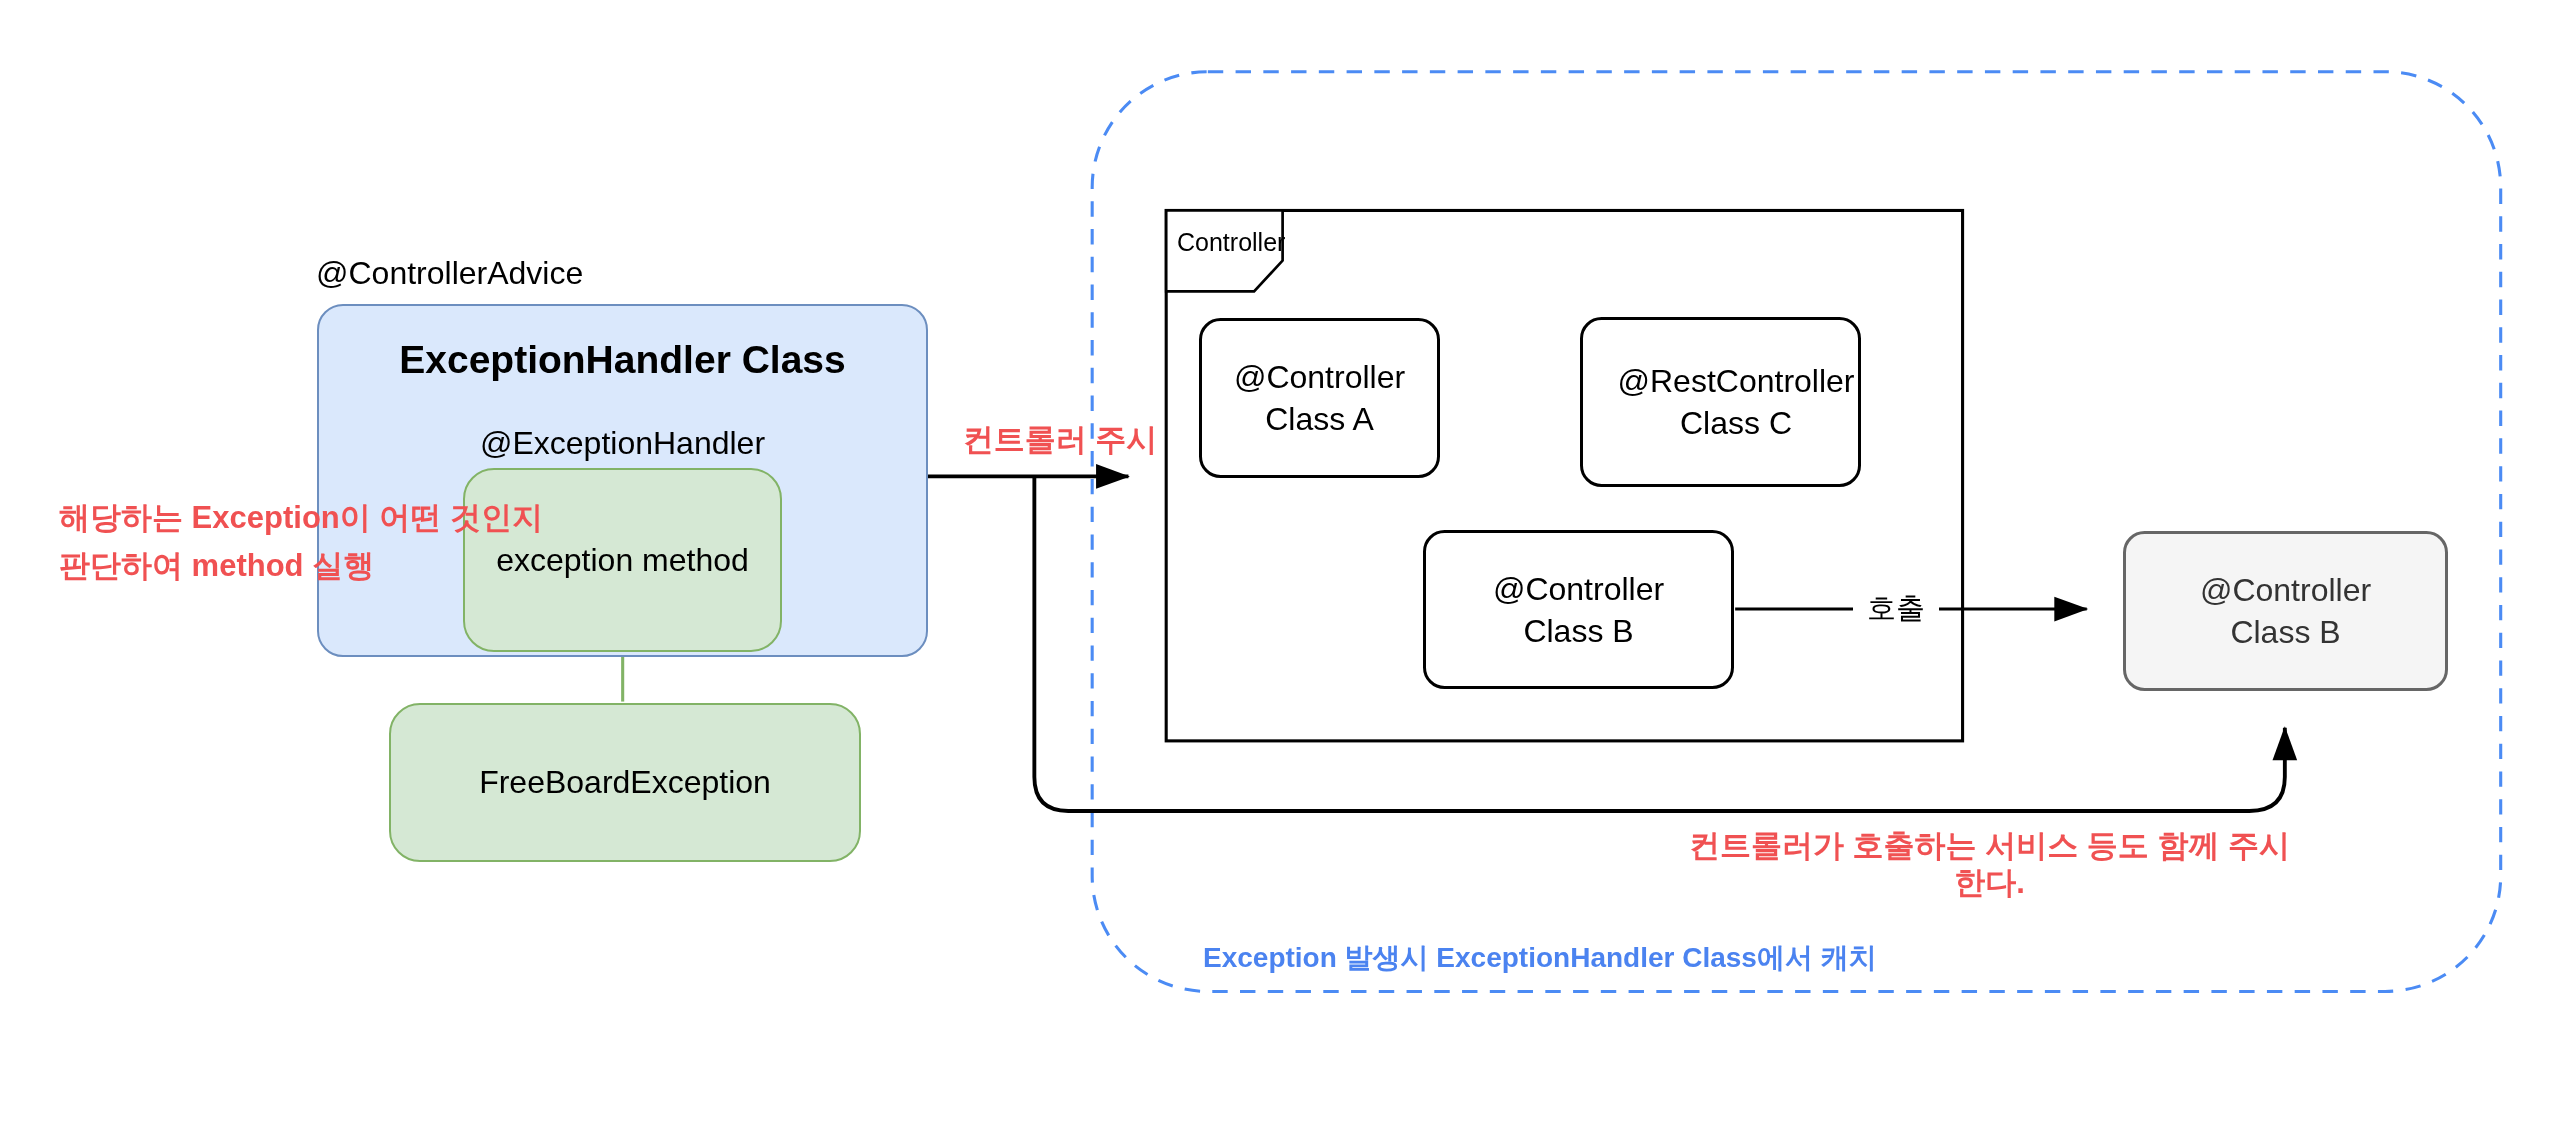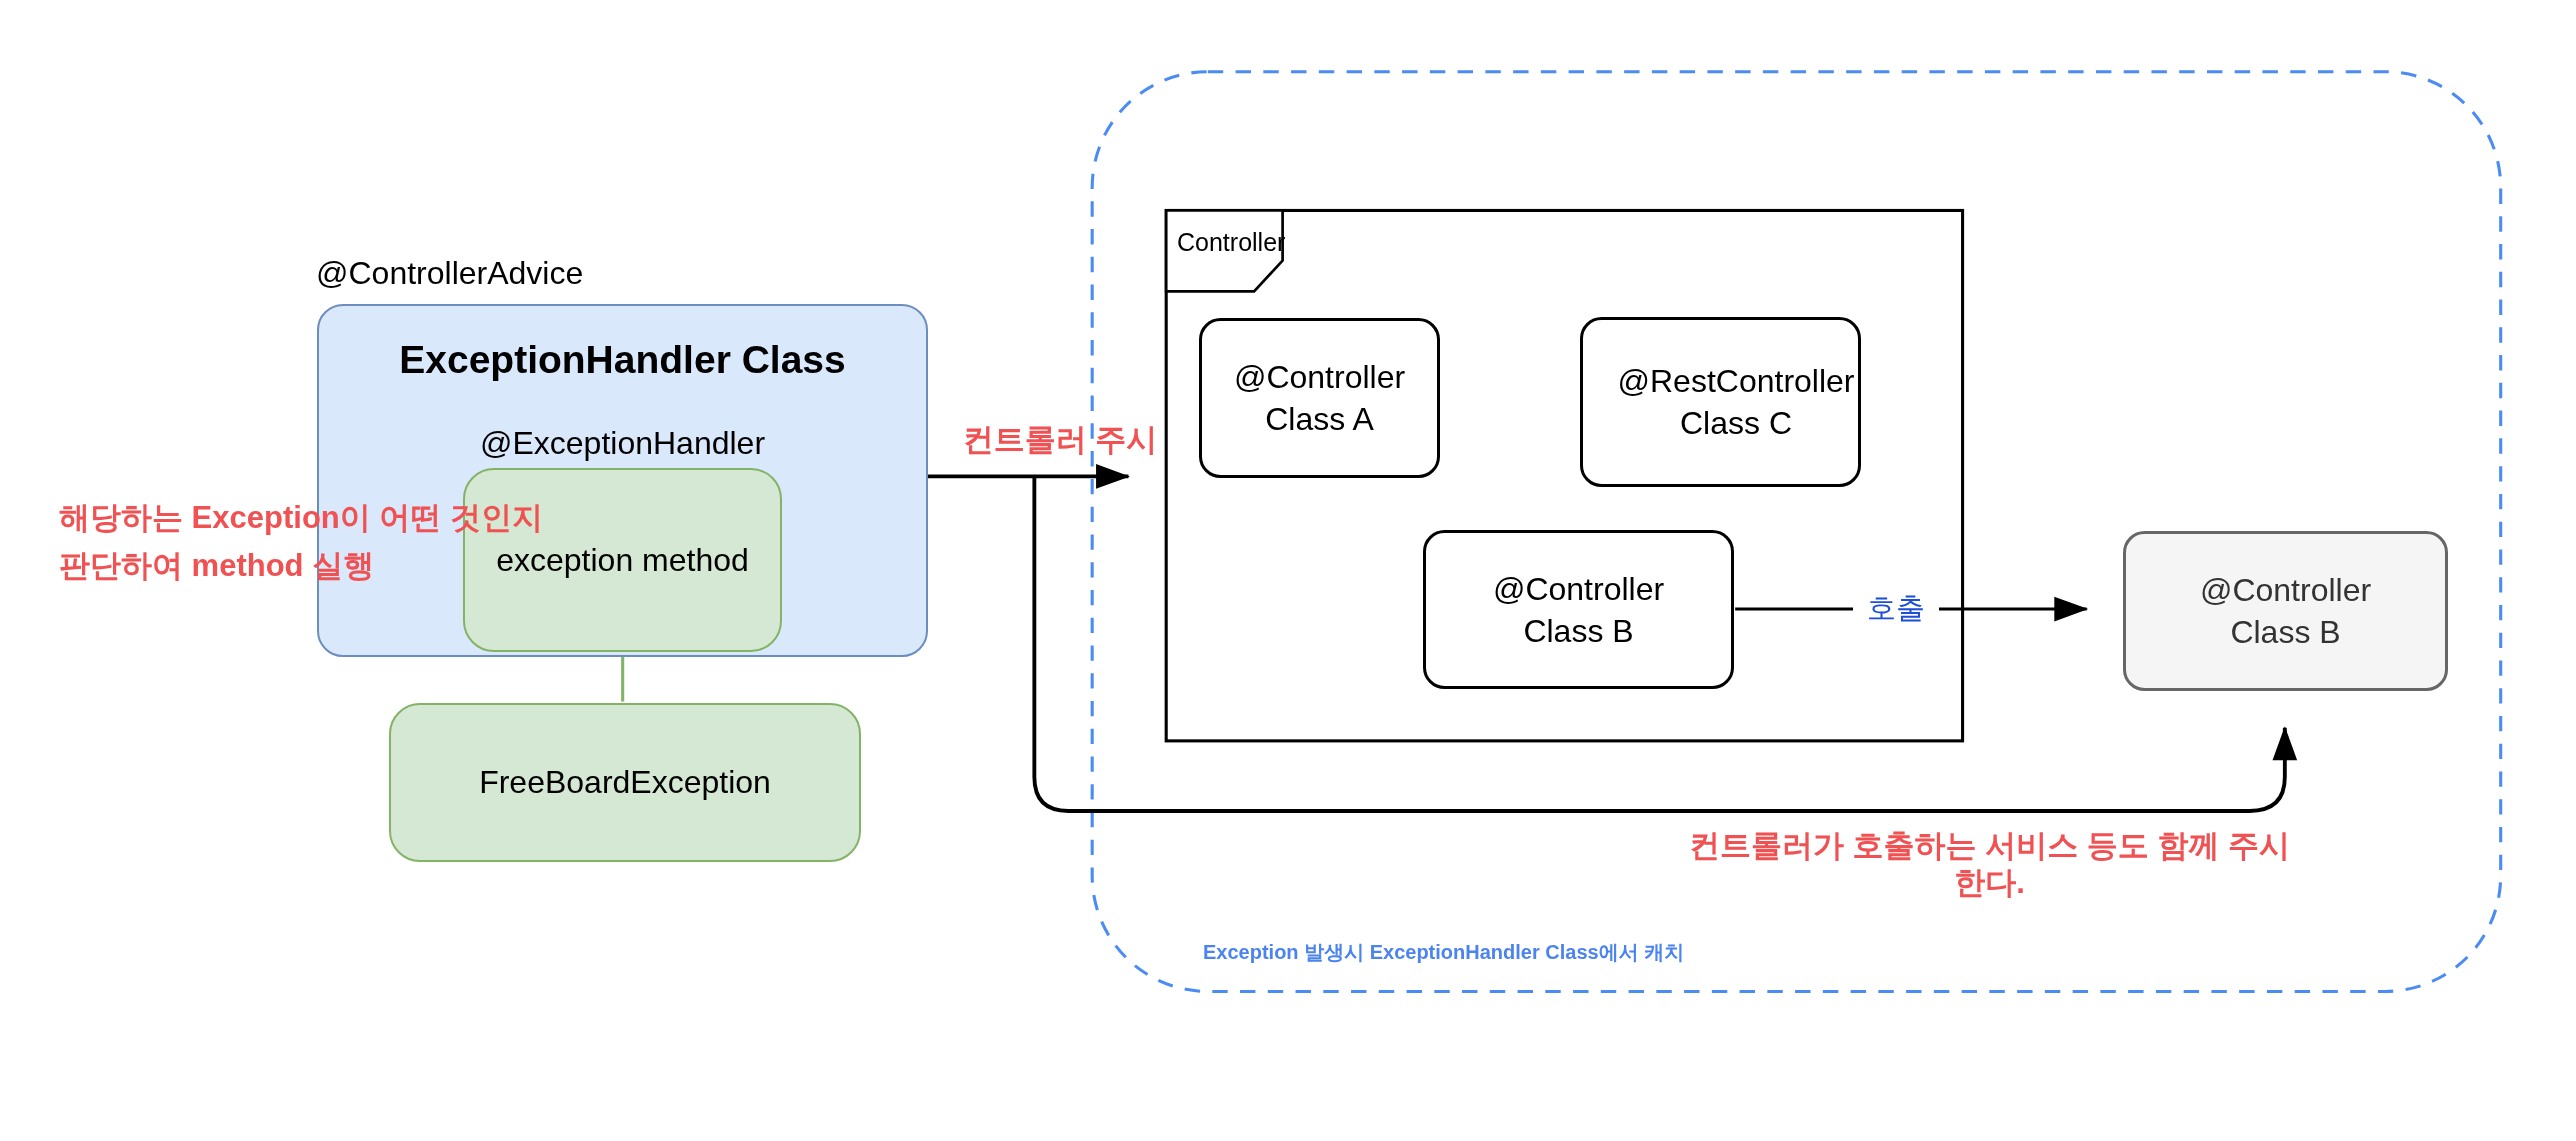--- a/index.html
+++ b/index.html
@@ -24,22 +24,22 @@
   .class-box{background:#ffffff;border:3.1px solid #000;border-radius:21.6px;
        font-size:32px;line-height:42px;color:#000;}
   .gray-box{background:var(--gray-fill);border:3.1px solid var(--gray-stroke);border-radius:21.6px;
        font-size:32px;line-height:42px;color:var(--gray-text);}
   .plain-label{font-size:32px;color:#000;white-space:nowrap;}
   .box-title{position:absolute;left:0;right:0;top:32px;text-align:center;
        font-size:39px;font-weight:bold;color:#000;}
   .box-sub{position:absolute;left:0;right:0;top:119px;text-align:center;
        font-size:32px;color:#000;}
   .red-note{color:var(--red-text);font-weight:bold;font-size:31px;line-height:48px;white-space:nowrap;}
-  .blue-note{color:var(--blue-note);font-weight:bold;font-size:20px;white-space:nowrap;}
-  .edge-label{background:#ffffff;font-size:29px;color:#1d4ed8;display:flex;
+  .blue-note{color:var(--blue-note);font-weight:bold;font-size:28px;white-space:nowrap;}
+  .edge-label{background:#ffffff;font-size:29px;color:#000000;display:flex;
        align-items:center;justify-content:center;}
   .tab-label{font-size:25px;color:#000;white-space:nowrap;}
   .arrow-line{stroke:var(--line-black);fill:none;}
   .dashed-rect{stroke:var(--dashed-border);fill:none;stroke-width:4;stroke-dasharray:20 16;}
   .frame-rect{fill:#ffffff;stroke:#000;stroke-width:4;}
   .frame-tab{fill:#ffffff;stroke:#000;stroke-width:3.5;}
   .green-line{stroke:var(--green-stroke);stroke-width:4;fill:none;}
 </style>
 </head>
 <body>

